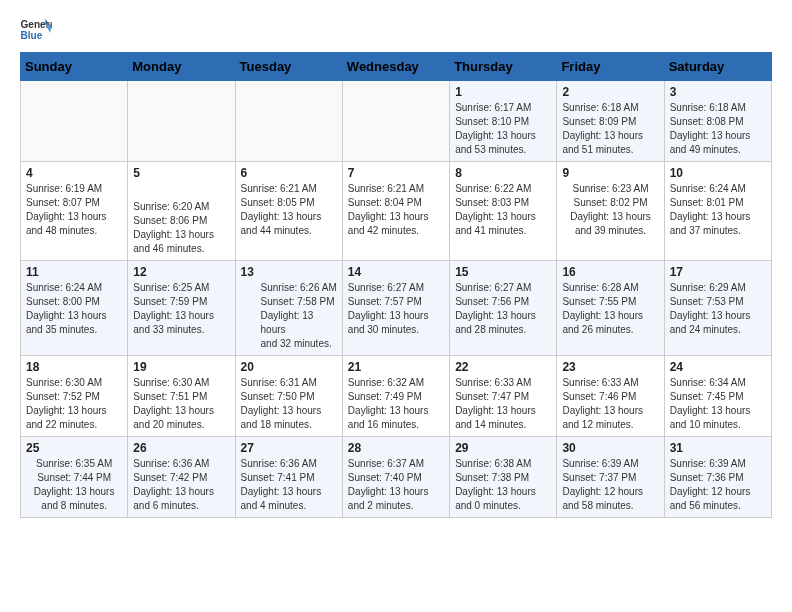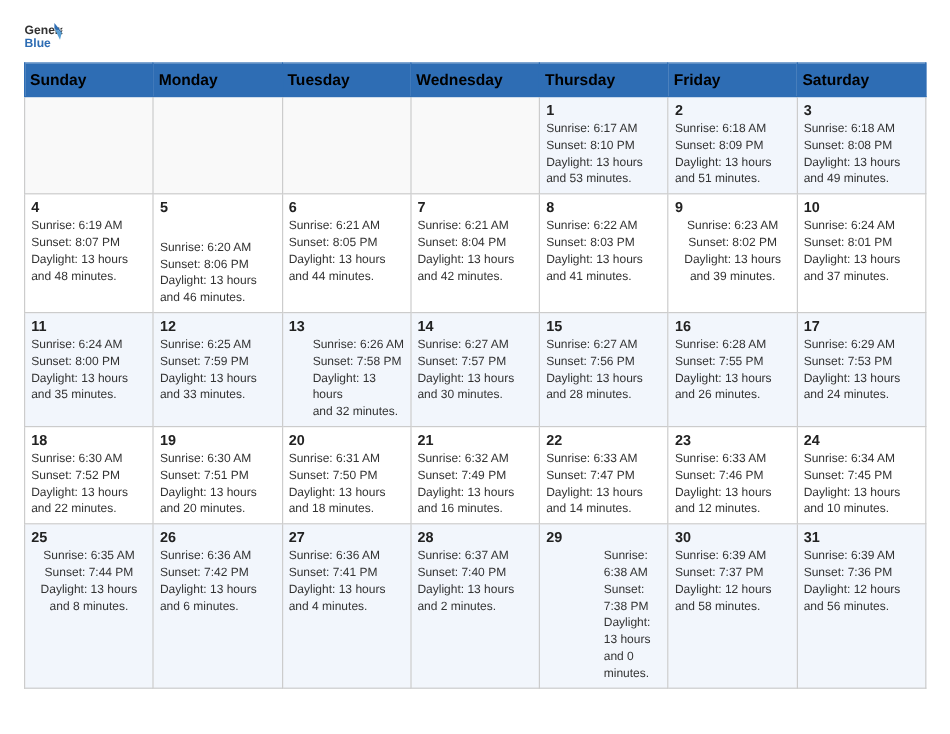--- a/index.html
+++ b/index.html
@@ -321,21 +321,21 @@
         </td>
         <td>
           <span class="day-num">28</span>
           <div class="day-detail" style="white-space: pre-line;">Sunrise: 6:37 AM
 Sunset: 7:40 PM
 Daylight: 13 hours
 and 2 minutes.</div>
         </td>
         <td>
           <span class="day-num">29</span>
-          <div class="day-detail" style="white-space: pre-line; margin-left: 48px;">Sunrise: 6:38 AM
+          <div class="day-detail" style="white-space: pre-line;">Sunrise: 6:38 AM
 Sunset: 7:38 PM
 Daylight: 13 hours
 and 0 minutes.</div>
         </td>
         <td>
           <span class="day-num">30</span>
           <div class="day-detail" style="white-space: pre-line;">Sunrise: 6:39 AM
 Sunset: 7:37 PM
 Daylight: 12 hours
 and 58 minutes.</div>

